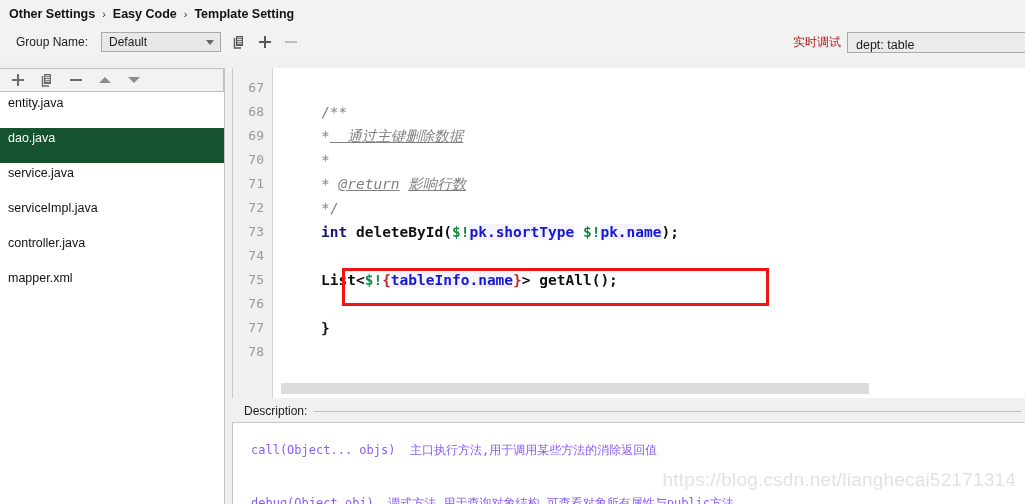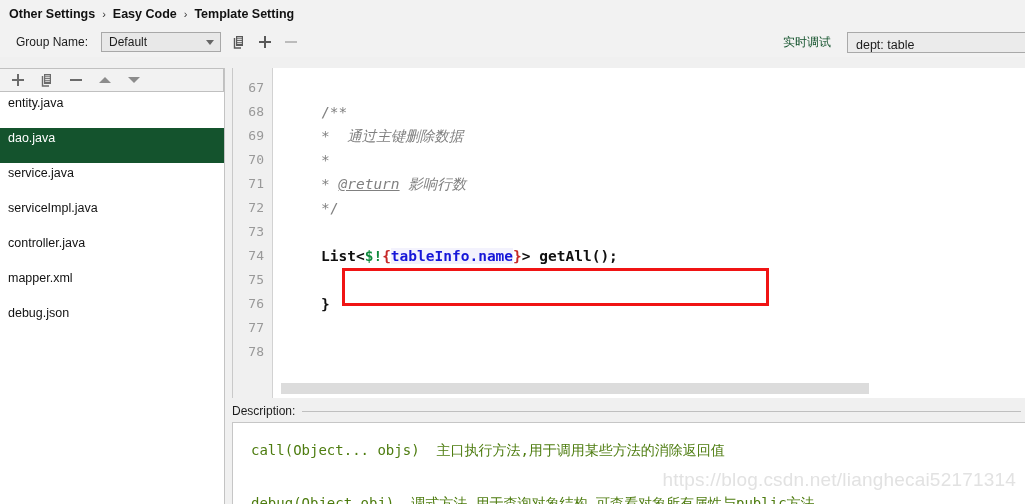--- a/index.html
+++ b/index.html
@@ -92,22 +92,22 @@
   #debug-area {
     position: absolute;
     right: 0;
     top: 0;
     height: 30px;
     display: flex;
     align-items: center;
   }
   #debug-label {
     font-size: 12px;
-    color: #14532d;
-    margin-right: 16px;
+    color: #b91c1c;
+    margin-right: 6px;
     white-space: nowrap;
   }
   #debug-field {
     width: 178px;
     height: 21px;
     background: #ebebeb;
     border: 1px solid #a9a9a9;
     border-right: none;
     display: flex;
     align-items: flex-end;
@@ -208,21 +208,21 @@
     position: relative;
   }
   .cl {
     height: 24px;
     line-height: 24px;
     font-family: "DejaVu Sans Mono", monospace;
     font-size: 14.5px;
     white-space: pre;
   }
   .cmt { color: #808080; }
-  .cmt-i { color: #808080; font-style: italic; }
+  .cmt-i { color: #808080; font-style: italic; text-decoration: underline; }
   .tag { color: #808080; font-style: italic; text-decoration: underline; }
   .vvar { color: #1616d8; font-weight: bold; background: #f3f2fd; }
   .vsym { color: #0f8a3c; font-weight: bold; }
   .vbrace { color: #c62828; font-weight: bold; }
   .kw { color: #14147a; font-weight: bold; }
   .plain { color: #101010; font-weight: bold; }
 
   
   #annot-box {
     position: absolute;
@@ -249,21 +249,21 @@
     left: 8px;
     top: 0;
     width: 588px;
     height: 11px;
     background: #dcdcdc;
   }
 
   
   #desc-section {
     flex: 1;
-    padding-left: 7px;
+    padding-left: 19px;
     box-sizing: border-box;
     background: #f0f0f0;
     position: relative;
   }
   #desc-header {
     display: flex;
     align-items: center;
     height: 22px;
     padding-top: 2px;
   }
@@ -295,22 +295,22 @@
   #desc-inner {
     position: absolute;
     left: 18px;
     top: -13px;
     white-space: pre;
   }
   .dl {
     height: 25px;
     line-height: 25px;
     font-family: "DejaVu Sans Mono", monospace;
-    font-size: 14px;
-    color: #4d7c0f;
+    font-size: 12px;
+    color: #8b5cf6;
   }
 
   
   #watermark {
     position: absolute;
     right: 9px;
     bottom: 13px;
     font-family: "Liberation Sans", sans-serif;
     font-size: 19px;
     color: #e2e2e2;
@@ -407,21 +407,20 @@
       </span>
     </div>
 
     <div id="file-list">
       <div class="file-item">entity.java</div>
       <div class="file-item selected">dao.java</div>
       <div class="file-item">service.java</div>
       <div class="file-item">serviceImpl.java</div>
       <div class="file-item">controller.java</div>
       <div class="file-item">mapper.xml</div>
-      <div class="file-item">debug.json</div>
     </div>
   </div>
 
   <div id="right-col">
 
     <div id="editor-wrap">
       <div id="gutter">
         <div class="ln">67</div>
         <div class="ln">68</div>
         <div class="ln">69</div>
@@ -443,20 +442,21 @@
 
         <div class="cl"><span class="cmt">*</span><span class="cmt-i">&nbsp; </span><span class="cmt-i">通过主键删除数据</span></div>
 
         <div class="cl"><span class="cmt">*</span></div>
 
 
         <div class="cl"><span class="cmt">*</span><span> </span><span class="tag">@return</span><span> </span><span class="cmt-i">影响行数</span></div>
 
         <div class="cl"><span class="cmt">*/</span></div>
 
+        <div class="cl"><span class="kw">int</span><span> </span><span class="plain">deleteById(</span><span class="vsym">$!</span><span class="vvar">pk.shortType</span><span> </span><span class="vsym">$!</span><span class="vvar">pk.name</span><span class="plain">);</span></div>
 
         <div class="cl">&nbsp;</div>
 
         <div class="cl"><span class="plain">List&lt;</span><span class="vsym">$!</span><span class="vbrace">{</span><span class="vvar">tableInfo.name</span><span class="vbrace">}</span><span class="plain">&gt; </span><span class="plain">getAll();</span></div>
 
         <div class="cl">&nbsp;</div>
 
         <div class="cl"><span class="plain">}</span></div>
 
         <div id="annot-box"></div>

